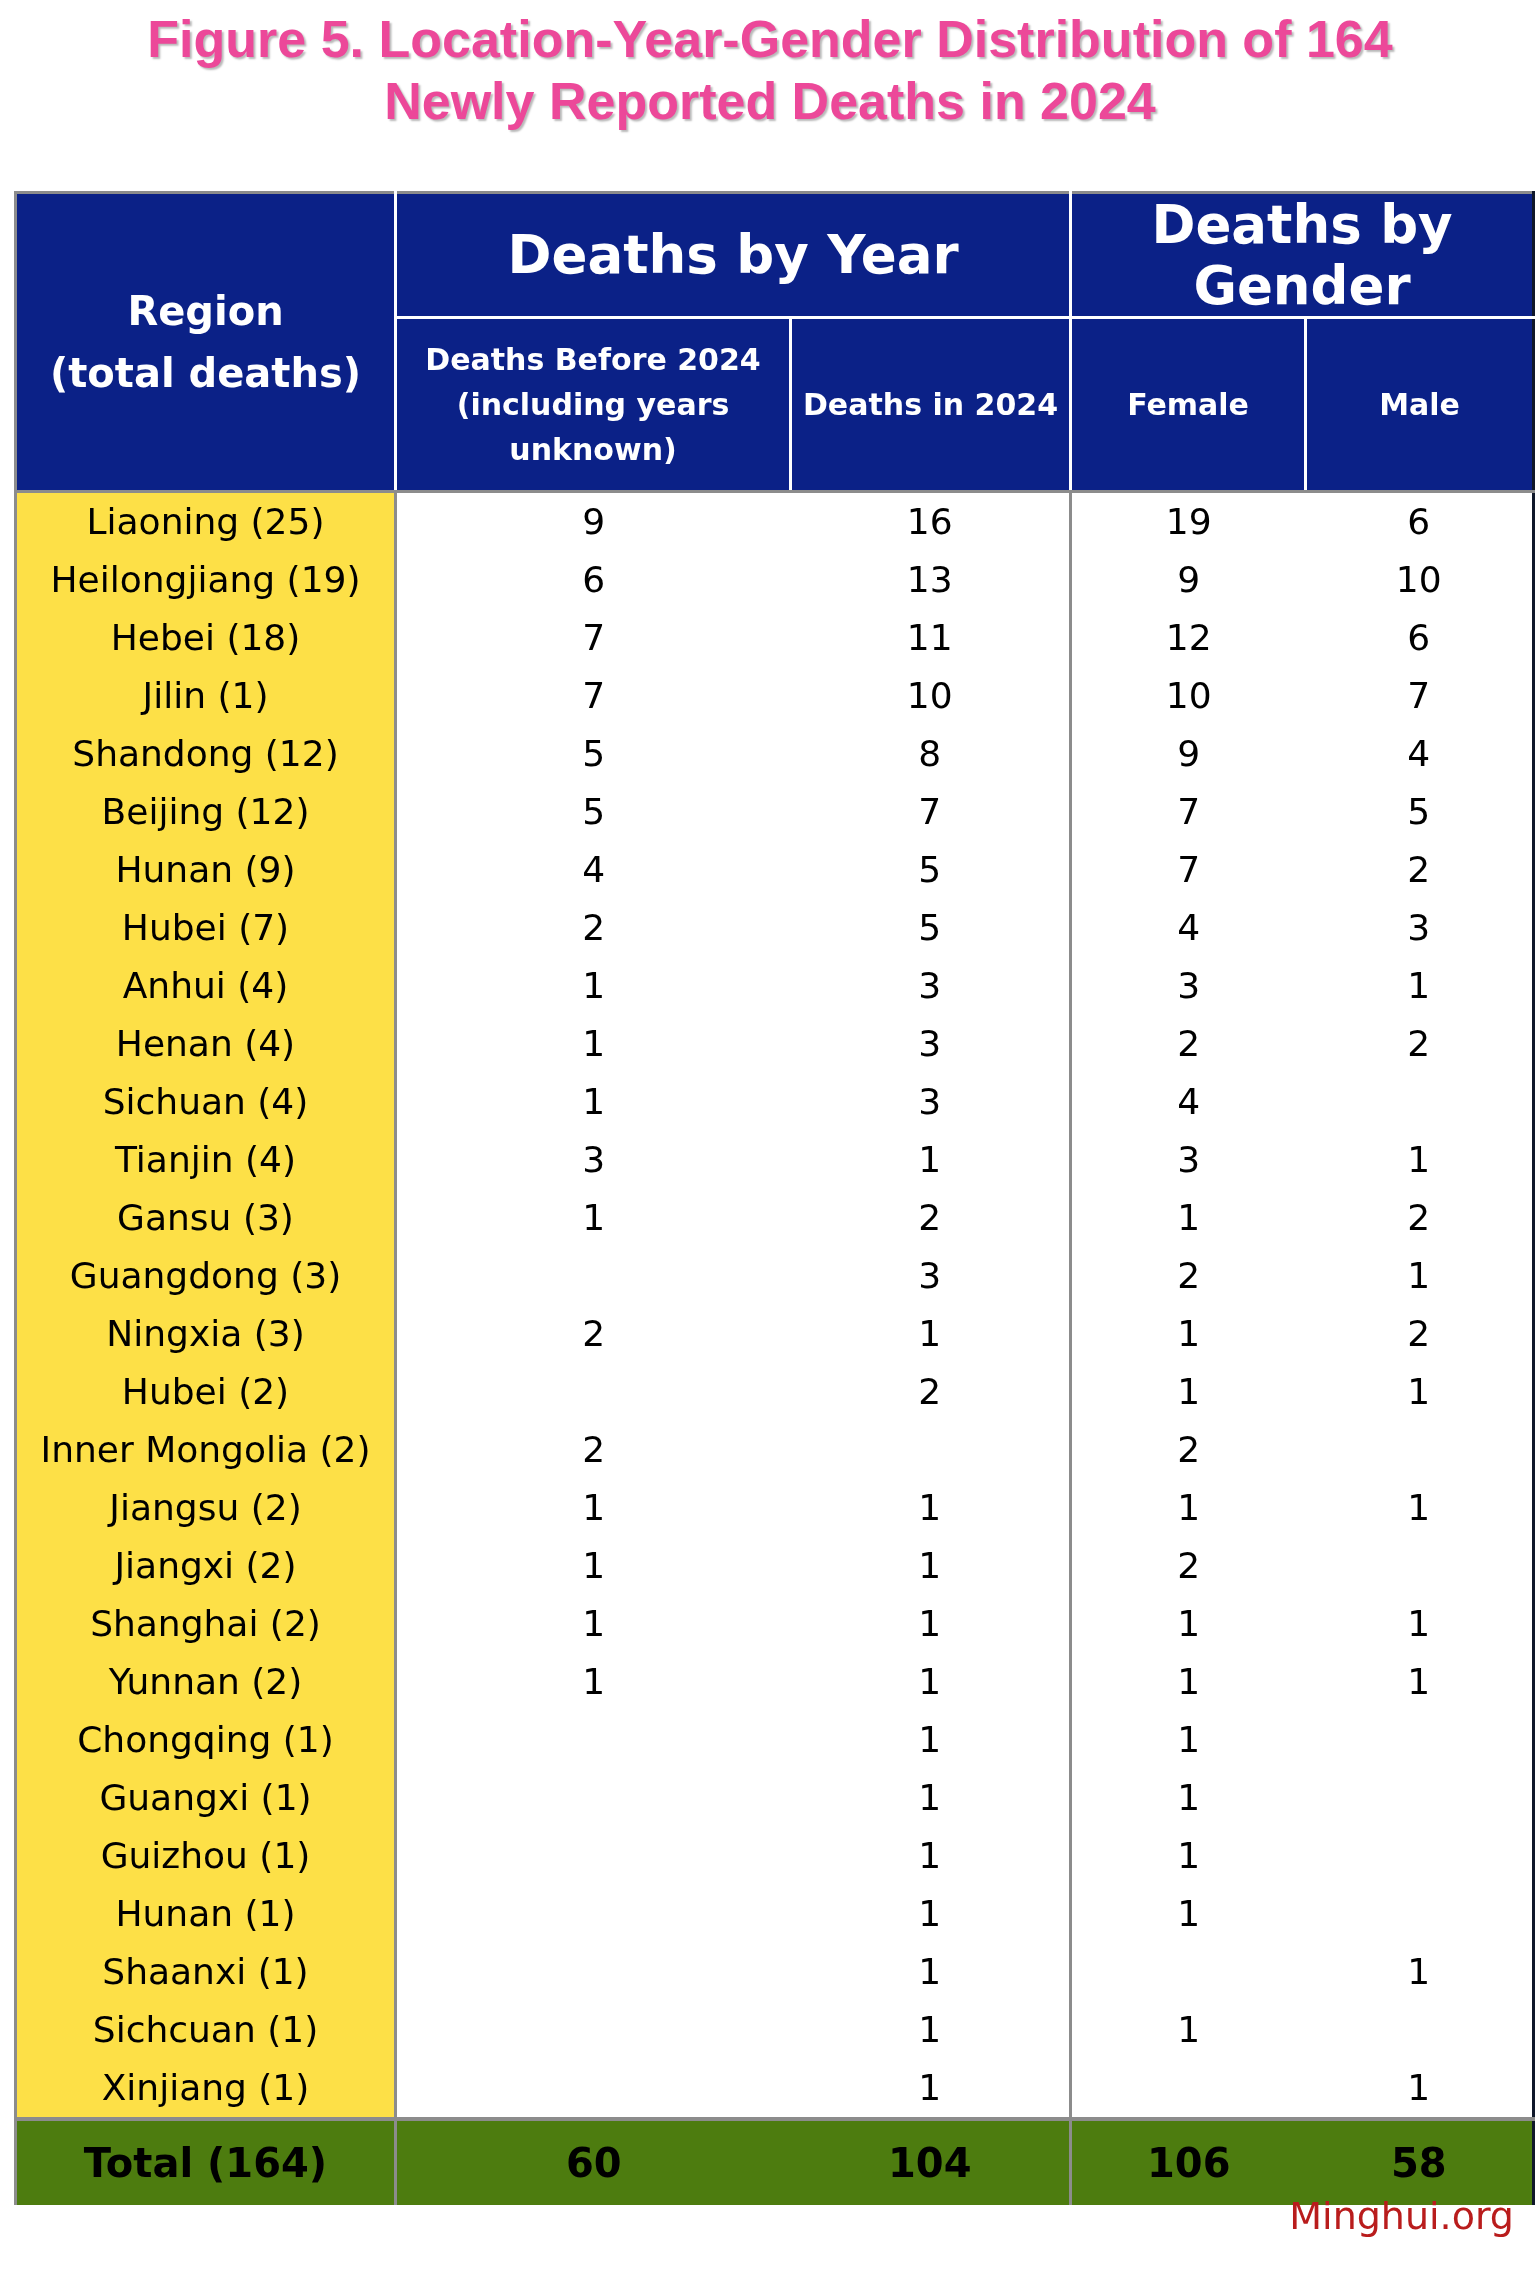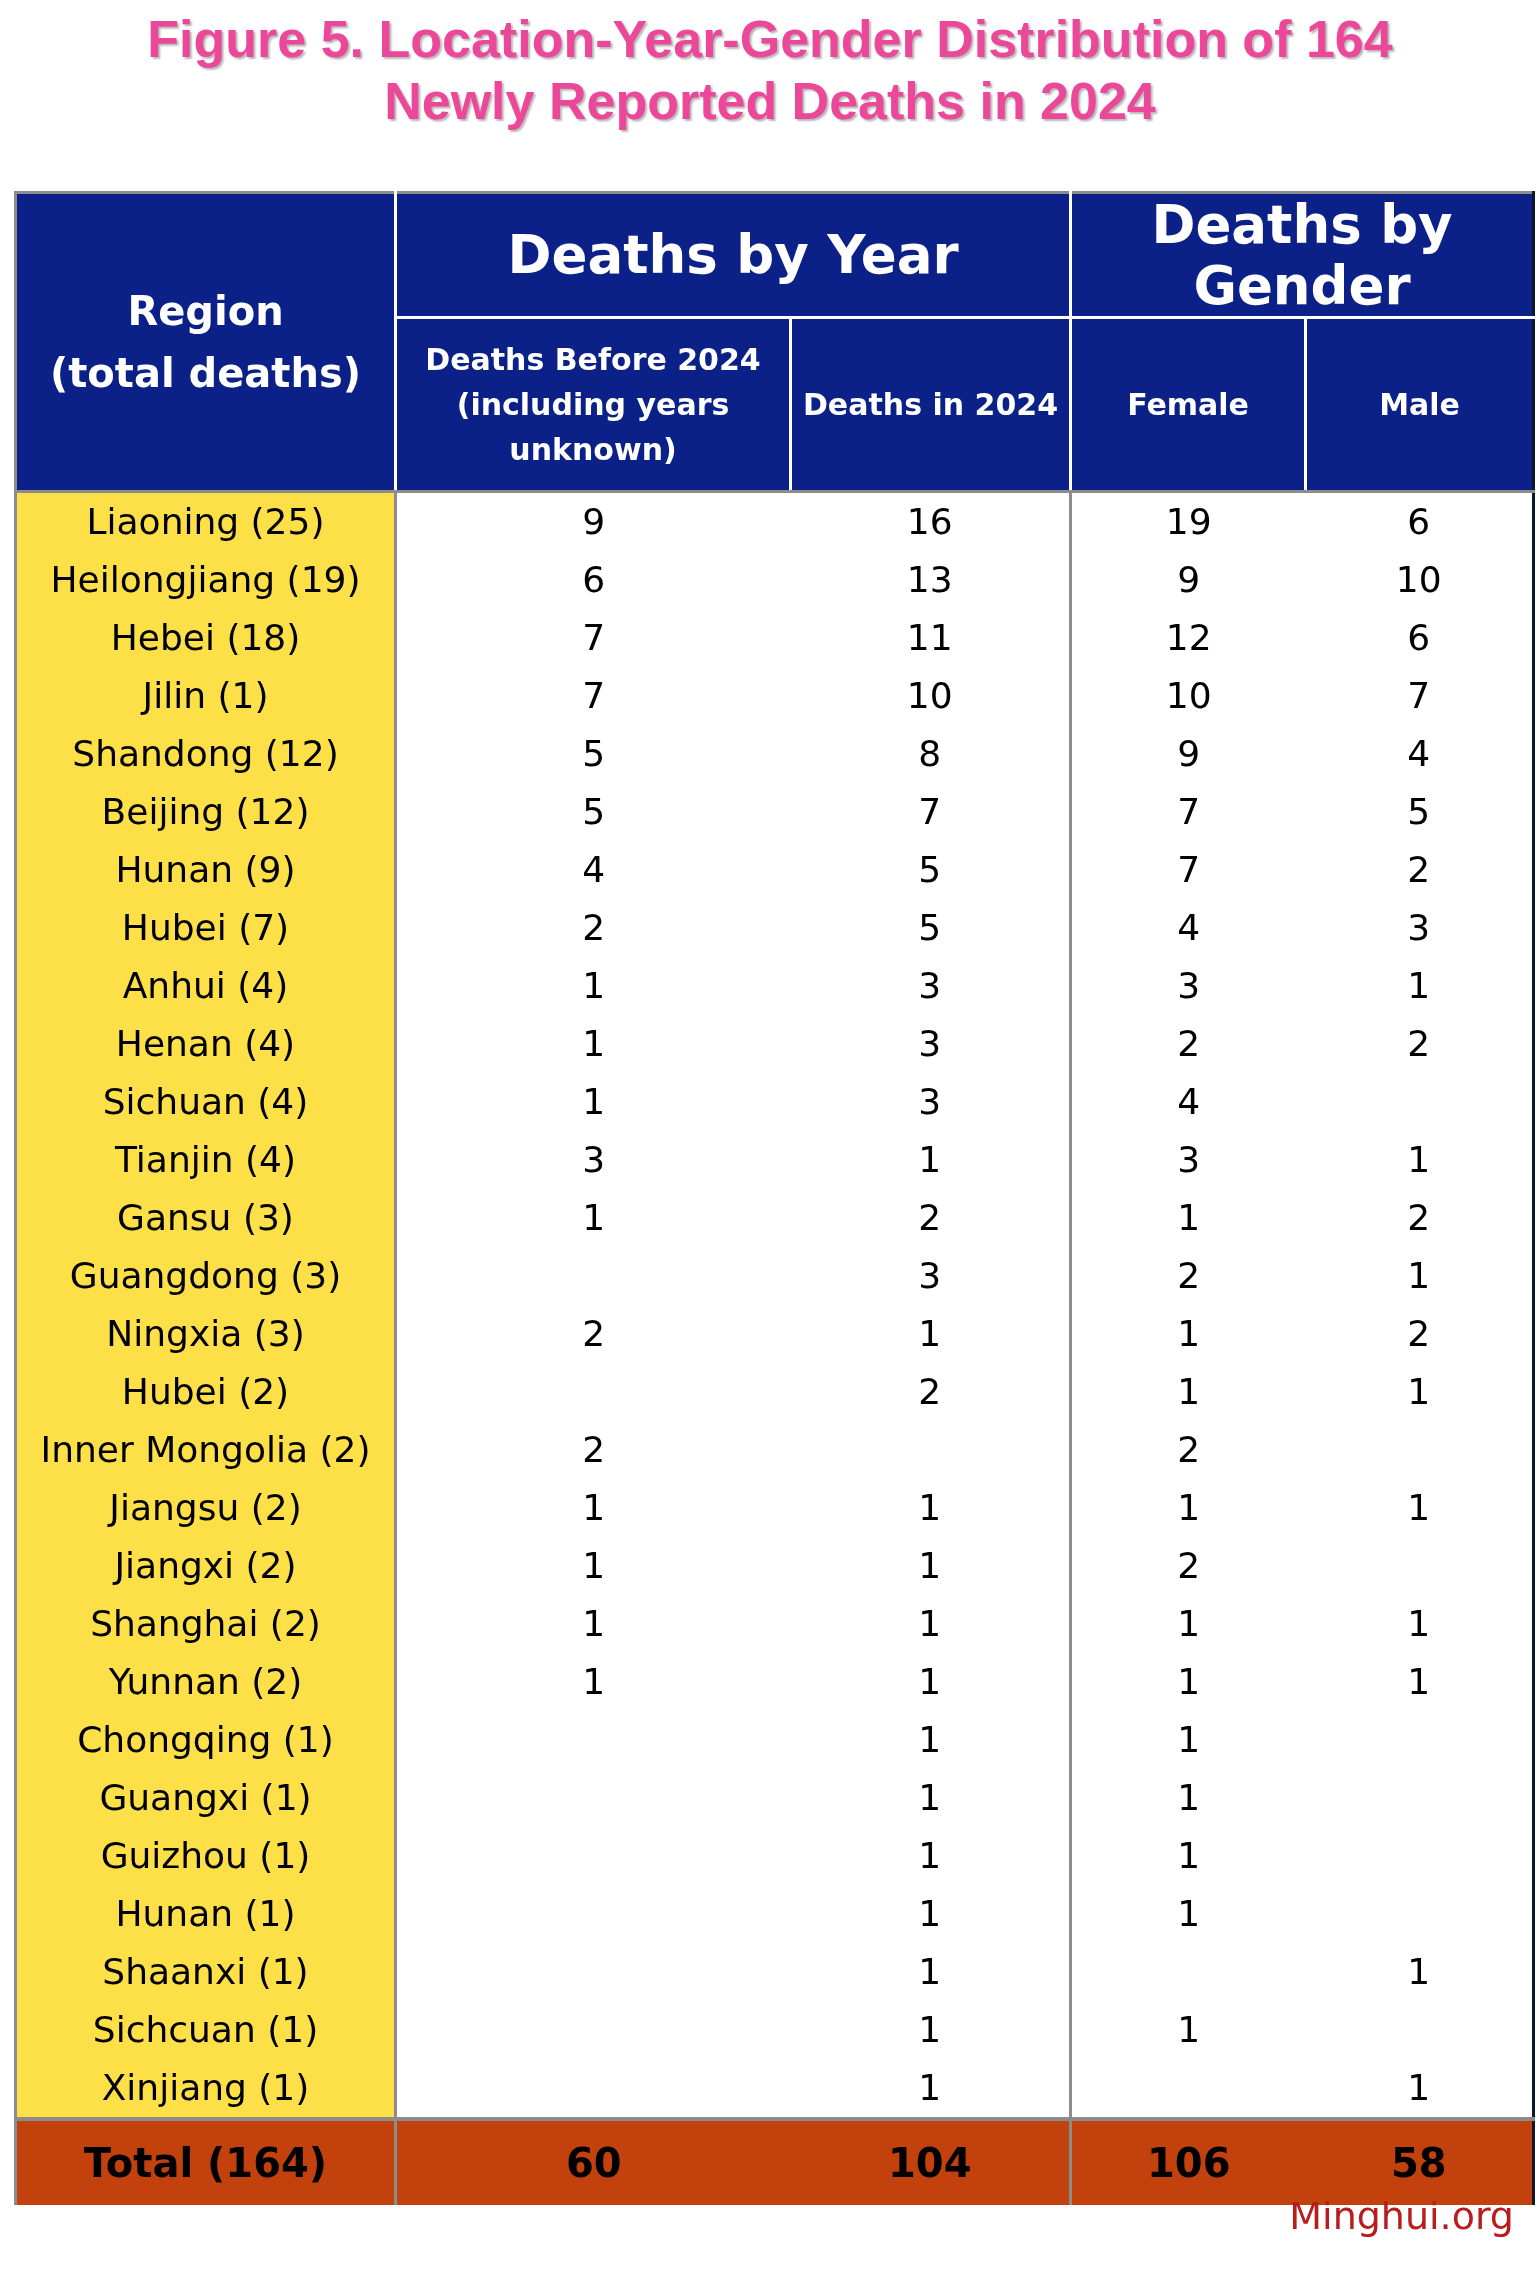--- a/index.html
+++ b/index.html
@@ -74,21 +74,21 @@
     white-space: nowrap;
   }
   td.region-col {
     background: #fde047;
     border-right: 3px solid #8c8c8c;
   }
   td.col-in2024 { border-right: 3px solid #8c8c8c; }
   tr.total-row td {
     border-top: 4px solid #8c8c8c;
     height: 84px;
-    background: #c2410c;
+    background: #4d7c0f;
     font-weight: bold;
     font-size: 40px;
   }
   .footer-brand {
     position: absolute;
     top: 2194px;
     right: 26px;
     font-size: 38px;
     color: #b91c1c;
   }

